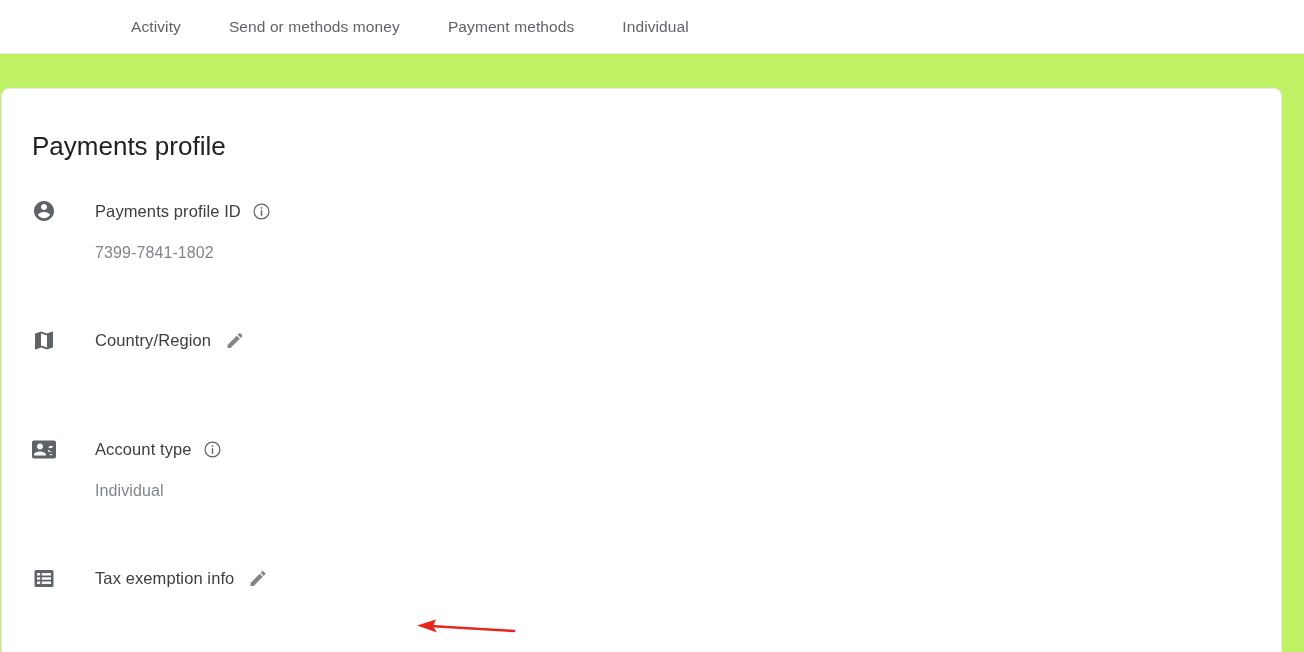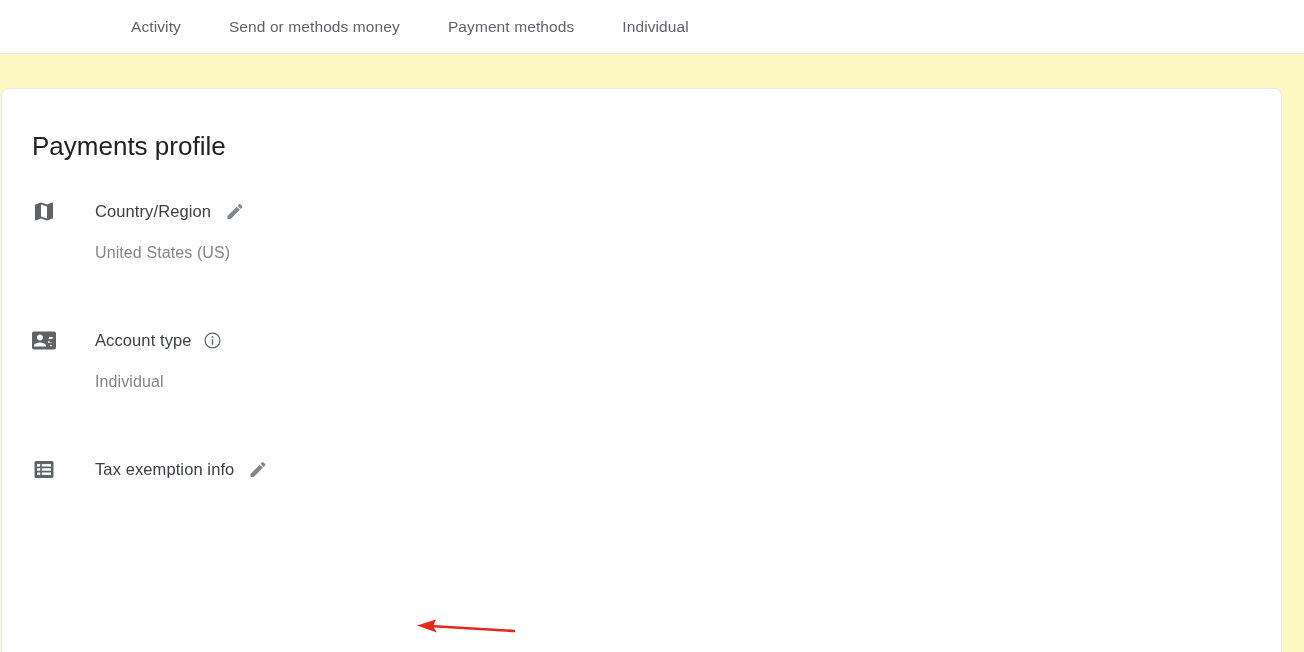--- a/index.html
+++ b/index.html
@@ -13,21 +13,21 @@
     height: 652px;
     overflow: hidden;
     font-family: "Liberation Sans", sans-serif;
     -webkit-font-smoothing: antialiased;
     color: #3c4043;
   }
   .viewport {
     position: relative;
     width: 1304px;
     height: 652px;
-    background: #fef9c3;
+    background: #bef264;
     overflow: hidden;
   }
 
   
   .tabbar {
     position: absolute;
     left: 0;
     top: 0;
     width: 1304px;
     height: 54px;
@@ -202,36 +202,53 @@
 
     </div>
   </div>
 
   <div class="card">
 
     <div class="card-title">Payments profile</div>
 
     <div class="rows">
 
+      <div class="row">
+        <div class="row-icon">
+          <svg width="26" height="26" viewBox="0 0 24 24" aria-hidden="true">
+            <path fill="#5f6368" d="M12 2C6.48 2 2 6.48 2 12s4.48 10 10 10 10-4.48 10-10S17.52 2 12 2zm0 3c1.66 0 3 1.34 3 3s-1.34 3-3 3-3-1.34-3-3 1.34-3 3-3zm0 14.2c-2.5 0-4.71-1.28-6-3.22.03-1.99 4-3.08 6-3.08 1.99 0 5.97 1.09 6 3.08-1.29 1.94-3.5 3.22-6 3.22z"></path>
+          </svg>
+        </div>
+        <div class="row-head">
+          <span class="row-label">Payments profile ID</span>
+          <span class="trail-icon">
+            <svg width="19" height="19" viewBox="0 0 24 24" aria-hidden="true">
+              <circle cx="12" cy="12" r="9.4" fill="none" stroke="#5f6368" stroke-width="1.5"></circle>
+              <rect x="11.1" y="10.4" width="1.8" height="7" fill="#5f6368"></rect>
+              <circle cx="12" cy="7.5" r="1.1" fill="#5f6368"></circle>
+            </svg>
+          </span>
+        </div>
+        <div class="row-value">7399-7841-1802</div>
+      </div>
 
       <div class="row">
         <div class="row-icon">
           <svg width="25" height="25" viewBox="0 0 24 24" aria-hidden="true">
             <path fill="#5f6368" d="M20.5 3l-.16.03L15 5.1 9 3 3.36 4.9c-.21.07-.36.25-.36.48V20.5c0 .28.22.5.5.5l.16-.03L9 18.9l6 2.1 5.64-1.9c.21-.07.36-.25.36-.48V3.5c0-.28-.22-.5-.5-.5zM15 19l-6-2.11V5l6 2.11V19z"></path>
           </svg>
         </div>
         <div class="row-head">
           <span class="row-label">Country/Region</span>
           <span class="trail-icon pencil">
             <svg width="21" height="21" viewBox="0 0 24 24" aria-hidden="true">
               <path fill="#80868b" d="M3 17.25V21h3.75L17.81 9.94l-3.75-3.75L3 17.25zM20.71 7.04c.39-.39.39-1.02 0-1.41l-2.34-2.34a.9959.9959 0 0 0-1.41 0l-1.83 1.83 3.75 3.75 1.83-1.83z"></path>
             </svg>
           </span>
         </div>
-        <div class="row-value">United States (US)</div>
       </div>
 
       <div class="row">
         <div class="row-icon">
           <svg width="25" height="25" viewBox="0 0 24 24" aria-hidden="true">
             <path fill="#5f6368" d="M22 3H2C.9 3 0 3.9 0 5v14c0 1.1.9 2 2 2h20c1.1 0 2-.9 2-2V5c0-1.1-.9-2-2-2zM8 6c1.66 0 3 1.34 3 3s-1.34 3-3 3-3-1.34-3-3 1.34-3 3-3zm6 12H2v-1c0-2 4-3.1 6-3.1s6 1.1 6 3.1v1zm3.85-4h1.64L21 16l-1.99 1.99c-1.31-.98-2.28-2.38-2.7-3.99-.12-.48-.19-.98-.19-1.5s.07-1.02.19-1.5c.42-1.61 1.39-3.01 2.7-3.99L21 9l-1.51 2h-1.64c-.22.63-.35 1.3-.35 2s.13 1.37.35 2z"></path>
             <rect x="14.5" y="6.6" width="7.5" height="1.9" fill="#5f6368"></rect>
             <rect x="14.5" y="10.6" width="7.5" height="1.9" fill="#5f6368"></rect>
             <rect x="14.5" y="14.6" width="7.5" height="1.9" fill="#5f6368"></rect>
           </svg>

